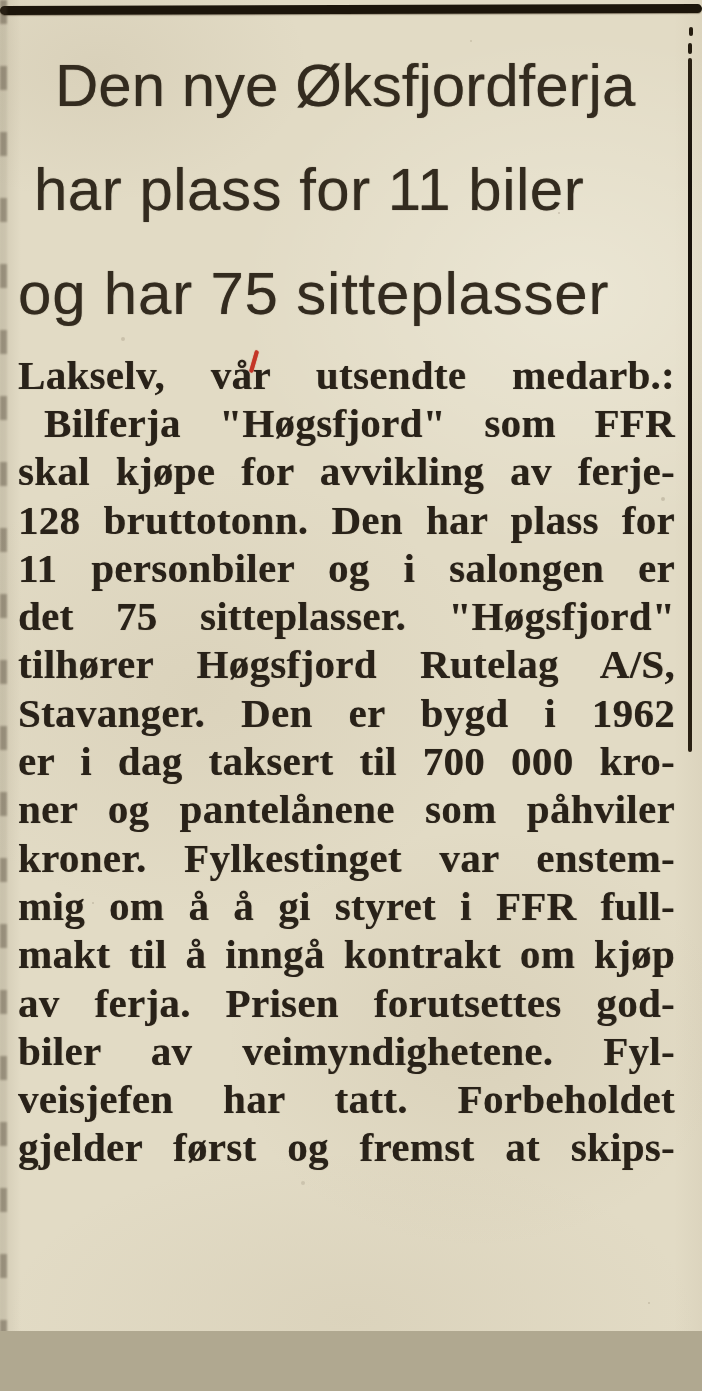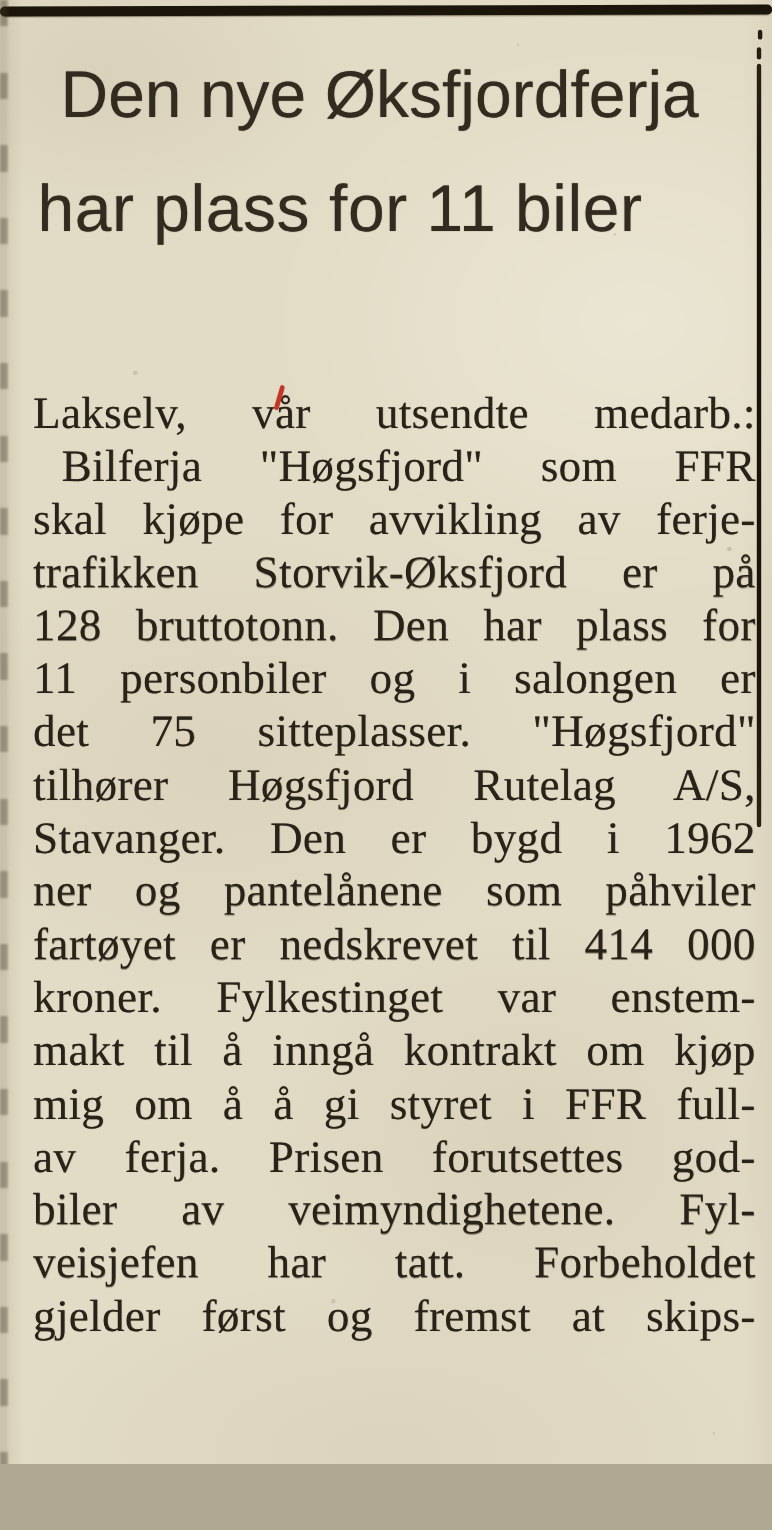--- a/index.html
+++ b/index.html
@@ -74,27 +74,28 @@
     text-shadow: 0 0 1px rgba(51,43,31,0.65);
     letter-spacing: 0px;
   }
   .headline .hline { white-space: nowrap; }
   .headline .hline:nth-of-type(1) { margin-left: 55px; }
   .headline .hline:nth-of-type(2) { margin-left: 34px; letter-spacing: 0.5px; }
   .headline .hline:nth-of-type(3) { margin-left: 18px; letter-spacing: 0.8px; }
 
   
   .byline, .body-lines {
-    position: absolute; left: 30px; width: 657px;
+    position: absolute; left: 18px; width: 657px;
     font-family: "Liberation Serif", serif;
     font-size: 41px;
     line-height: 48.3px;
     color: #292219;
     text-shadow: 0.3px 0.4px 0.7px rgba(45,35,22,0.55);
     letter-spacing: 0.3px;
+    font-weight: bold;
   }
   .byline { top: 351px; text-align: justify; text-align-last: justify; }
   .body-lines { top: 399px; }
   .body-lines .bline { text-align: justify; text-align-last: justify; }
   .body-lines .bline:nth-of-type(1) { text-indent: 26px; }
 
   
   .red-mark {
     position: absolute; left: 252px; top: 350px; width: 4px; height: 23px;
     background: #c43527; border-radius: 2px;
@@ -108,41 +109,41 @@
 <div class="page">
 
   <div class="rule-top"></div>
   <div class="left-edge"></div>
   <div class="speckles"></div>
 
   <h1 class="headline">
 
   <div class="hline">Den nye Øksfjordferja</div>
       <div class="hline">har plass for 11 biler</div>
+      <div class="hline">og har 75 sitteplasser</div>
     </h1>
 
   <div class="byline">Lakselv, vår utsendte medarb.:</div>
 
   <div class="red-mark"></div>
 
   <div class="body-lines">
 
   <div class="bline">Bilferja "Høgsfjord" som FFR</div>
       <div class="bline">skal kjøpe for avvikling av ferje-</div>
-      <div class="bline">trafikken Storvik-Øksfjord er på</div>
       <div class="bline">128 bruttotonn. Den har plass for</div>
       <div class="bline">11 personbiler og i salongen er</div>
       <div class="bline">det 75 sitteplasser. "Høgsfjord"</div>
       <div class="bline">tilhører Høgsfjord Rutelag A/S,</div>
       <div class="bline">Stavanger. Den er bygd i 1962</div>
+      <div class="bline">er i dag taksert til 700 000 kro-</div>
       <div class="bline">ner og pantelånene som påhviler</div>
-      <div class="bline">fartøyet er nedskrevet til 414 000</div>
       <div class="bline">kroner. Fylkestinget var enstem-</div>
+      <div class="bline">mig om å å gi styret i FFR full-</div>
       <div class="bline">makt til å inngå kontrakt om kjøp</div>
-      <div class="bline">mig om å å gi styret i FFR full-</div>
       <div class="bline">av ferja. Prisen forutsettes god-</div>
       <div class="bline">biler av veimyndighetene. Fyl-</div>
       <div class="bline">veisjefen har tatt. Forbeholdet</div>
       <div class="bline">gjelder først og fremst at skips-</div>
     </div>
 
   <div class="rule-right"></div>
   <div class="rule-right-dash1"></div>
   <div class="rule-right-dash2"></div>
 

